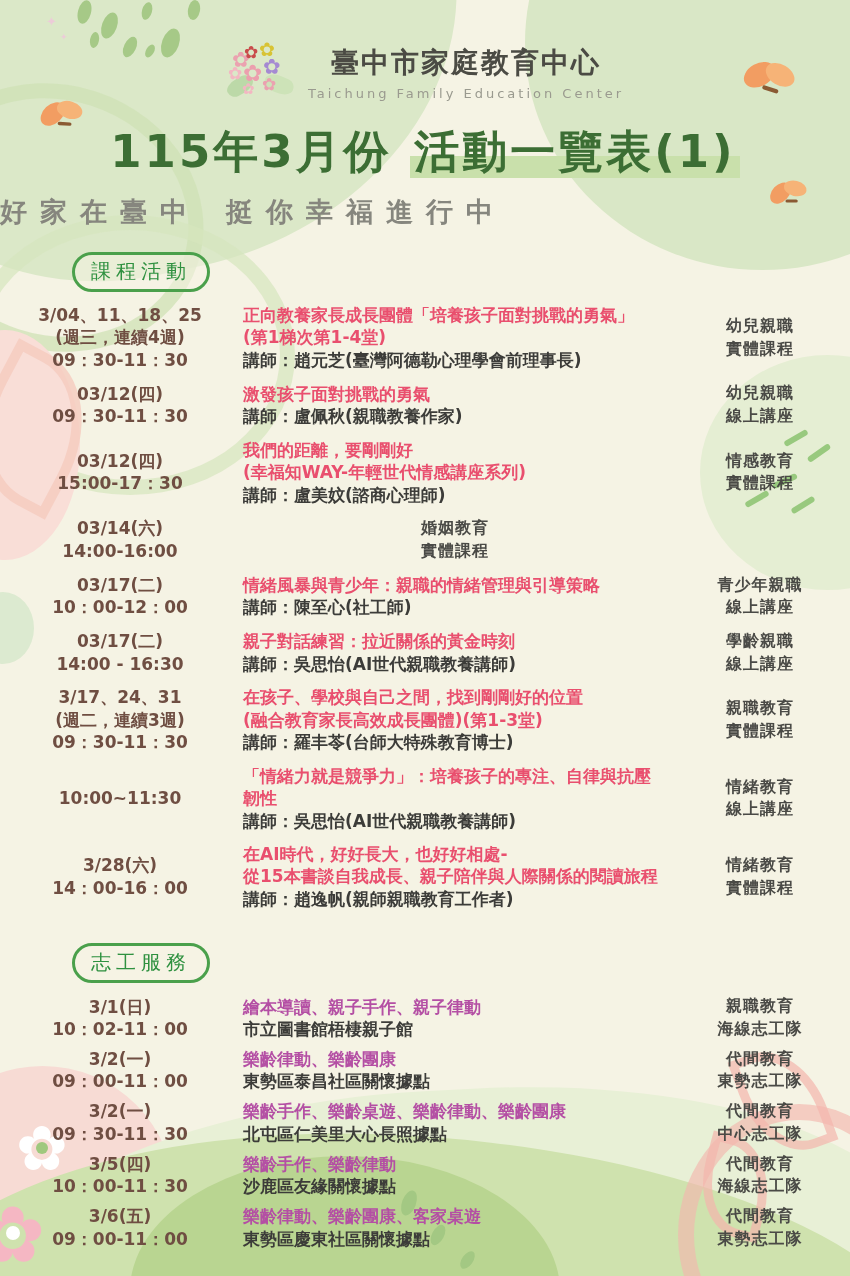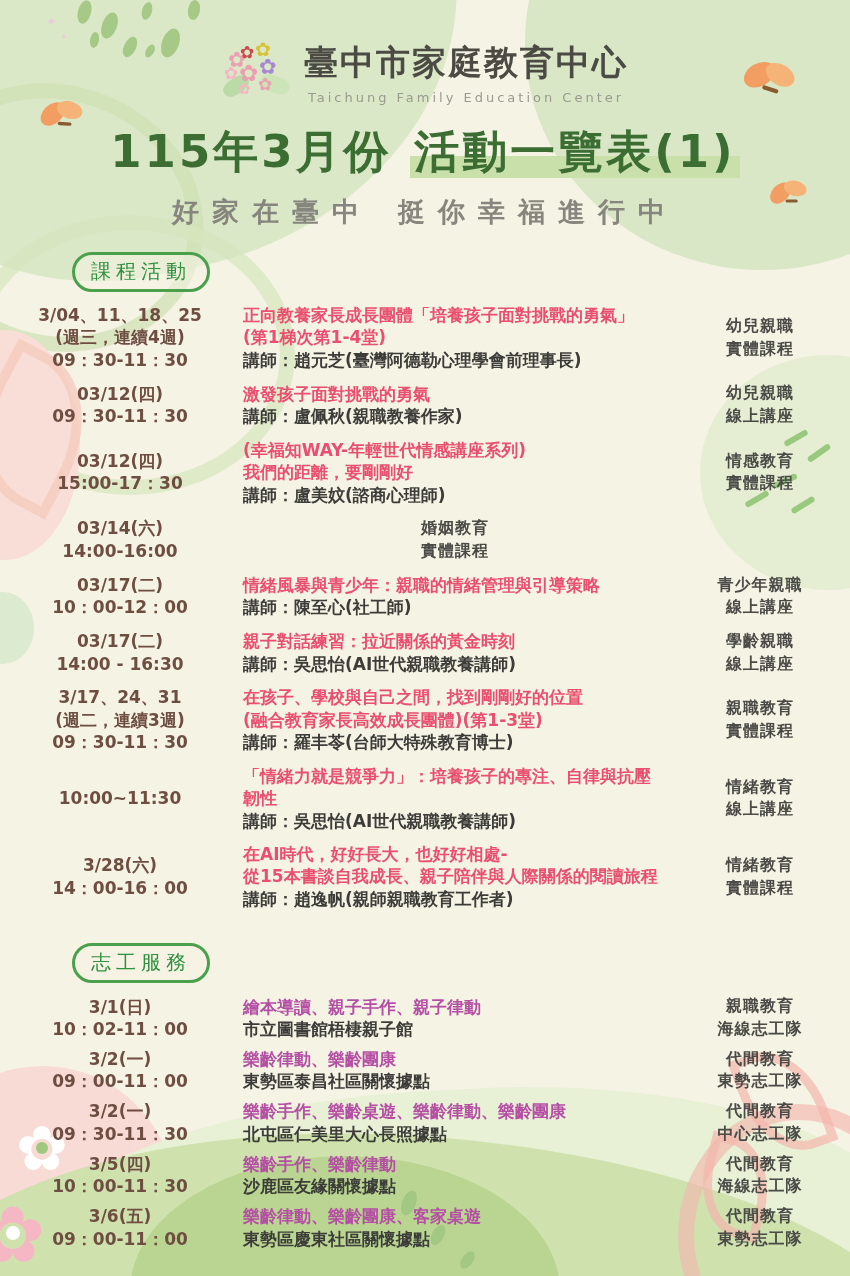--- a/index.html
+++ b/index.html
@@ -37,27 +37,27 @@
   .flower .core { position:absolute; left:50%; top:48%; transform:translate(-50%,-50%); border-radius:50%; }
   .sparkle { position:absolute; color:#ecccd8; font-size:13px; }
   .butterfly { position:absolute; }
   
   .logo-row { position:relative; z-index:2; display:flex; justify-content:center; align-items:center;
     gap:14px; padding-top:38px; }
   .logo-mark { position:relative; width:68px; height:68px; flex:0 0 auto; }
   .logo-mark span { position:absolute; line-height:1; }
   .logo-leaf { position:absolute; background:#bcd9a8; border-radius:50% 8px 50% 8px; }
   .org-texts { text-align:center; }
-  .org-name { font-size:34px; font-weight:bold; color:#4b4b44; letter-spacing:2px; }
+  .org-name { font-size:28px; font-weight:bold; color:#4b4b44; letter-spacing:2px; }
   .org-name-en { margin-top:4px; font-size:13px; color:#9a9a8f; letter-spacing:3px; }
   
   .main-title { position:relative; z-index:2; text-align:center; margin-top:16px;
     font-size:45px; font-weight:bold; color:#3c6e34; letter-spacing:3px; white-space:nowrap; }
   .hl { background:linear-gradient(to bottom, rgba(0,0,0,0) 58%, #c9e0ab 58%); padding:0 4px; }
-  .slogan { position:relative; z-index:2; text-align:center; margin-top:12px; font-size:27px;
+  .slogan { position:relative; z-index:2; margin-top:12px; font-size:27px;
     font-weight:bold; color:#86867e; letter-spacing:13px; white-space:nowrap; }
   .slogan .gap { display:inline-block; width:26px; }
   
   .content { position:relative; z-index:2; padding:0 20px; }
   .badge { display:inline-block; margin:22px 0 12px 52px; border:3px solid #4aa04b; border-radius:24px;
     padding:3px 16px 4px; color:#2f9140; font-weight:normal; font-size:20px; letter-spacing:5px; background:rgba(245,243,228,.55); }
   .row { display:grid; grid-template-columns:200px 1fr 140px; column-gap:23px; align-items:center;
     margin-bottom:11px; }
   .v-row { margin-bottom:7px; }
   .date-cell { text-align:center; color:#6f4e42; font-weight:bold; font-size:17px; line-height:1.32; }
@@ -183,22 +183,22 @@
             <div class="tag-line">幼兒親職</div>
             <div class="tag-line">線上講座</div>
           </div>
         </div>
         <div class="row">
           <div class="date-cell">
             <div class="date-line">03/12(四)</div>
             <div class="date-line">15:00-17：30</div>
           </div>
           <div class="main-cell">
+            <div class="course-title">我們的距離，要剛剛好</div>
             <div class="course-title">(幸福知WAY-年輕世代情感講座系列)</div>
-            <div class="course-title">我們的距離，要剛剛好</div>
             <div class="instructor">講師：盧美妏(諮商心理師)</div>
           </div>
           <div class="tag-cell">
             <div class="tag-line">情感教育</div>
             <div class="tag-line">實體課程</div>
           </div>
         </div>
         <div class="row">
           <div class="date-cell">
             <div class="date-line">03/14(六)</div>

